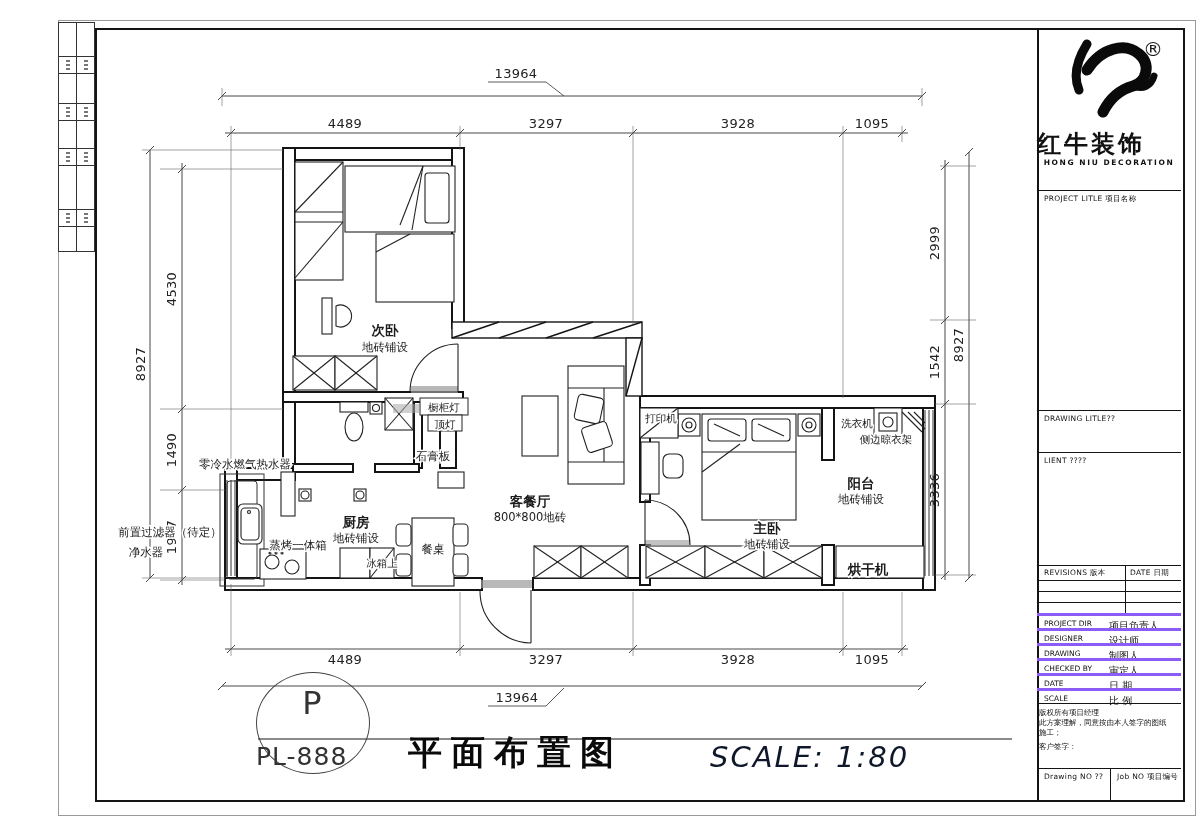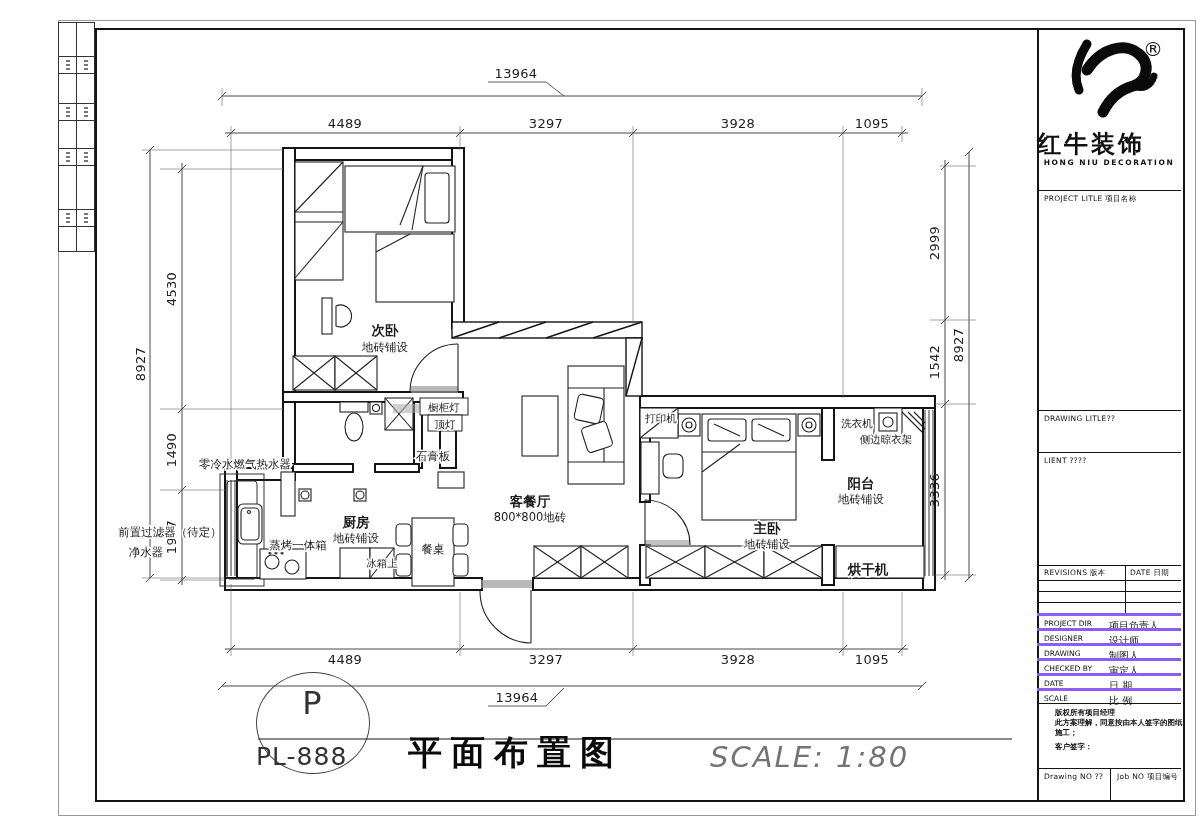--- a/index.html
+++ b/index.html
@@ -20,28 +20,28 @@
   .tb .sec{position:absolute;left:0;width:144px;border-top:1.5px solid #141414;box-sizing:border-box;}
   .tb .hdr{position:absolute;left:7px;top:3px;font-size:7.5px;letter-spacing:.3px;color:#111;white-space:nowrap;}
   .brand-cn{position:absolute;left:0;top:100px;width:144px;font-size:24px;font-weight:bold;
     letter-spacing:3px;font-family:"DejaVu Sans","Liberation Sans",sans-serif;}
   .brand-en{position:absolute;left:0;top:130px;width:144px;text-align:center;font-size:7.5px;letter-spacing:1.6px;font-weight:bold;}
   .rev-vline{position:absolute;top:0;bottom:0;left:88px;border-left:1px solid #141414;}
   .rev-row{position:absolute;left:0;width:144px;border-top:1px solid #141414;}
   .sig-row{position:absolute;left:0;width:144px;border-top:3px solid #8b5cf6;height:15px;}
   .sig-row .en{position:absolute;left:7px;top:3px;font-size:7.5px;}
   .sig-row .cn{position:absolute;left:72px;top:3px;font-size:10px;}
-  .copy{position:absolute;left:18px;font-size:7.5px;line-height:10px;width:130px;font-weight:bold;}
+  .copy{position:absolute;left:2px;font-size:7.5px;line-height:10px;width:130px;}
   
   .badge-circle{left:256px;top:672px;width:112px;height:100px;border:1.3px solid #444;border-radius:50%;}
   .long-line{left:258px;top:738px;width:754px;height:1.5px;background:#8a8a8a;}
   .badge-top{left:256px;top:684px;width:112px;text-align:center;font-size:32px;color:#333;}
   .badge-bottom{left:256px;top:742px;width:112px;text-align:left;font-size:25px;color:#333;letter-spacing:1px;}
   .sheet-title{left:408px;top:730px;font-size:34px;font-weight:bold;letter-spacing:9px;color:#0a0a0a;}
-  .scale-text{left:710px;top:740px;font-size:29px;font-style:italic;letter-spacing:2px;color:#737373;}
+  .scale-text{left:710px;top:740px;font-size:29px;font-style:italic;letter-spacing:2px;color:#0f172a;}
   
   svg text{font-family:"DejaVu Sans","Liberation Sans",sans-serif;fill:#1c1c1c;}
   .dim{font-size:13px;letter-spacing:.3px;fill:#222;}
   .lbl{font-size:11.5px;}
   .lbl-s{font-size:10.5px;}
   .room{font-size:13.5px;font-weight:bold;}
   .halo{paint-order:stroke;stroke:#fff;stroke-width:3px;}
 </style>
 </head>
 <body>

